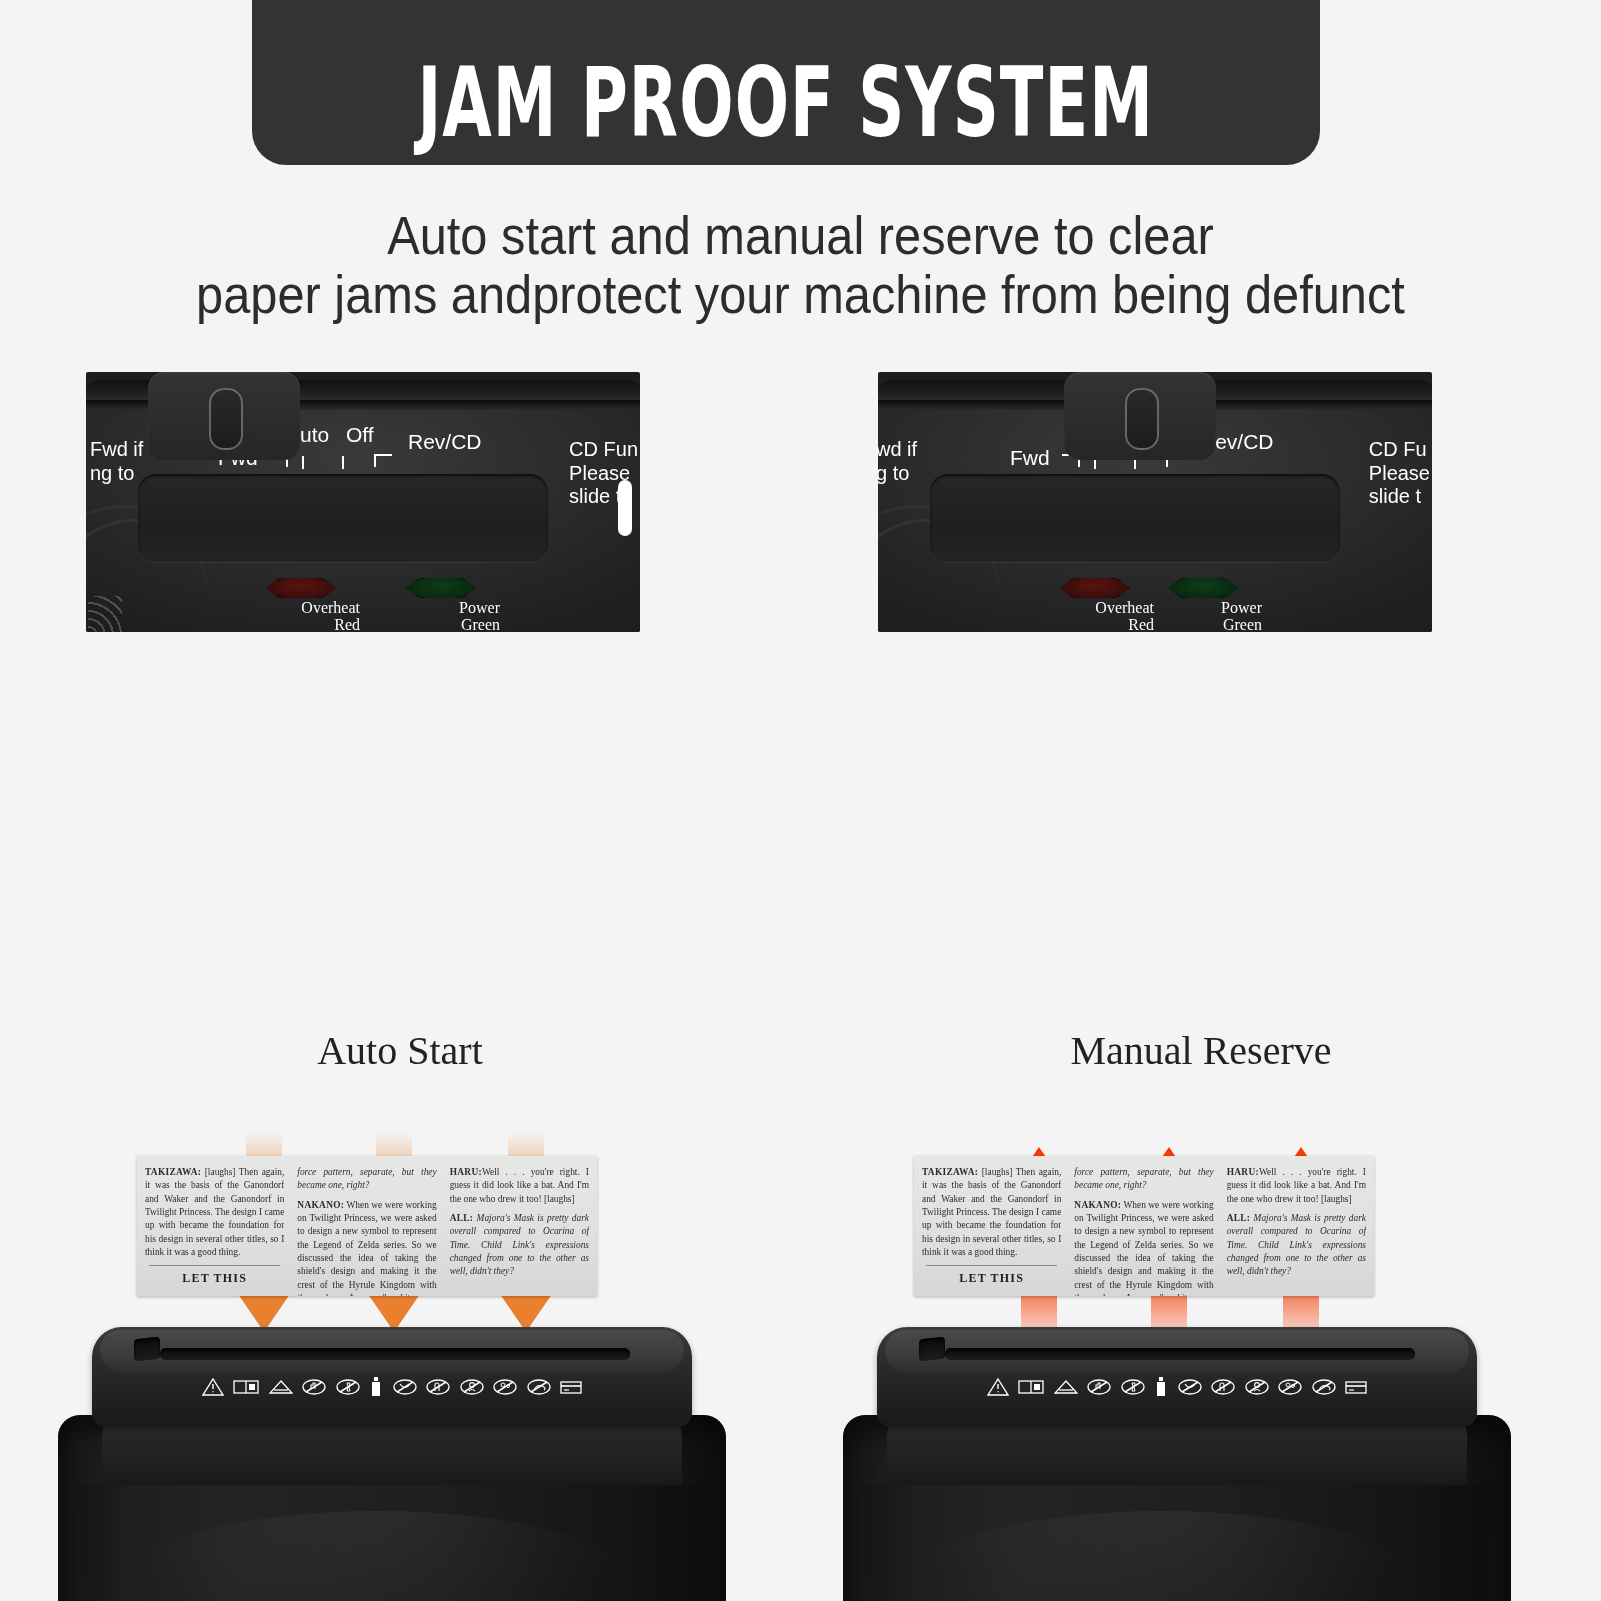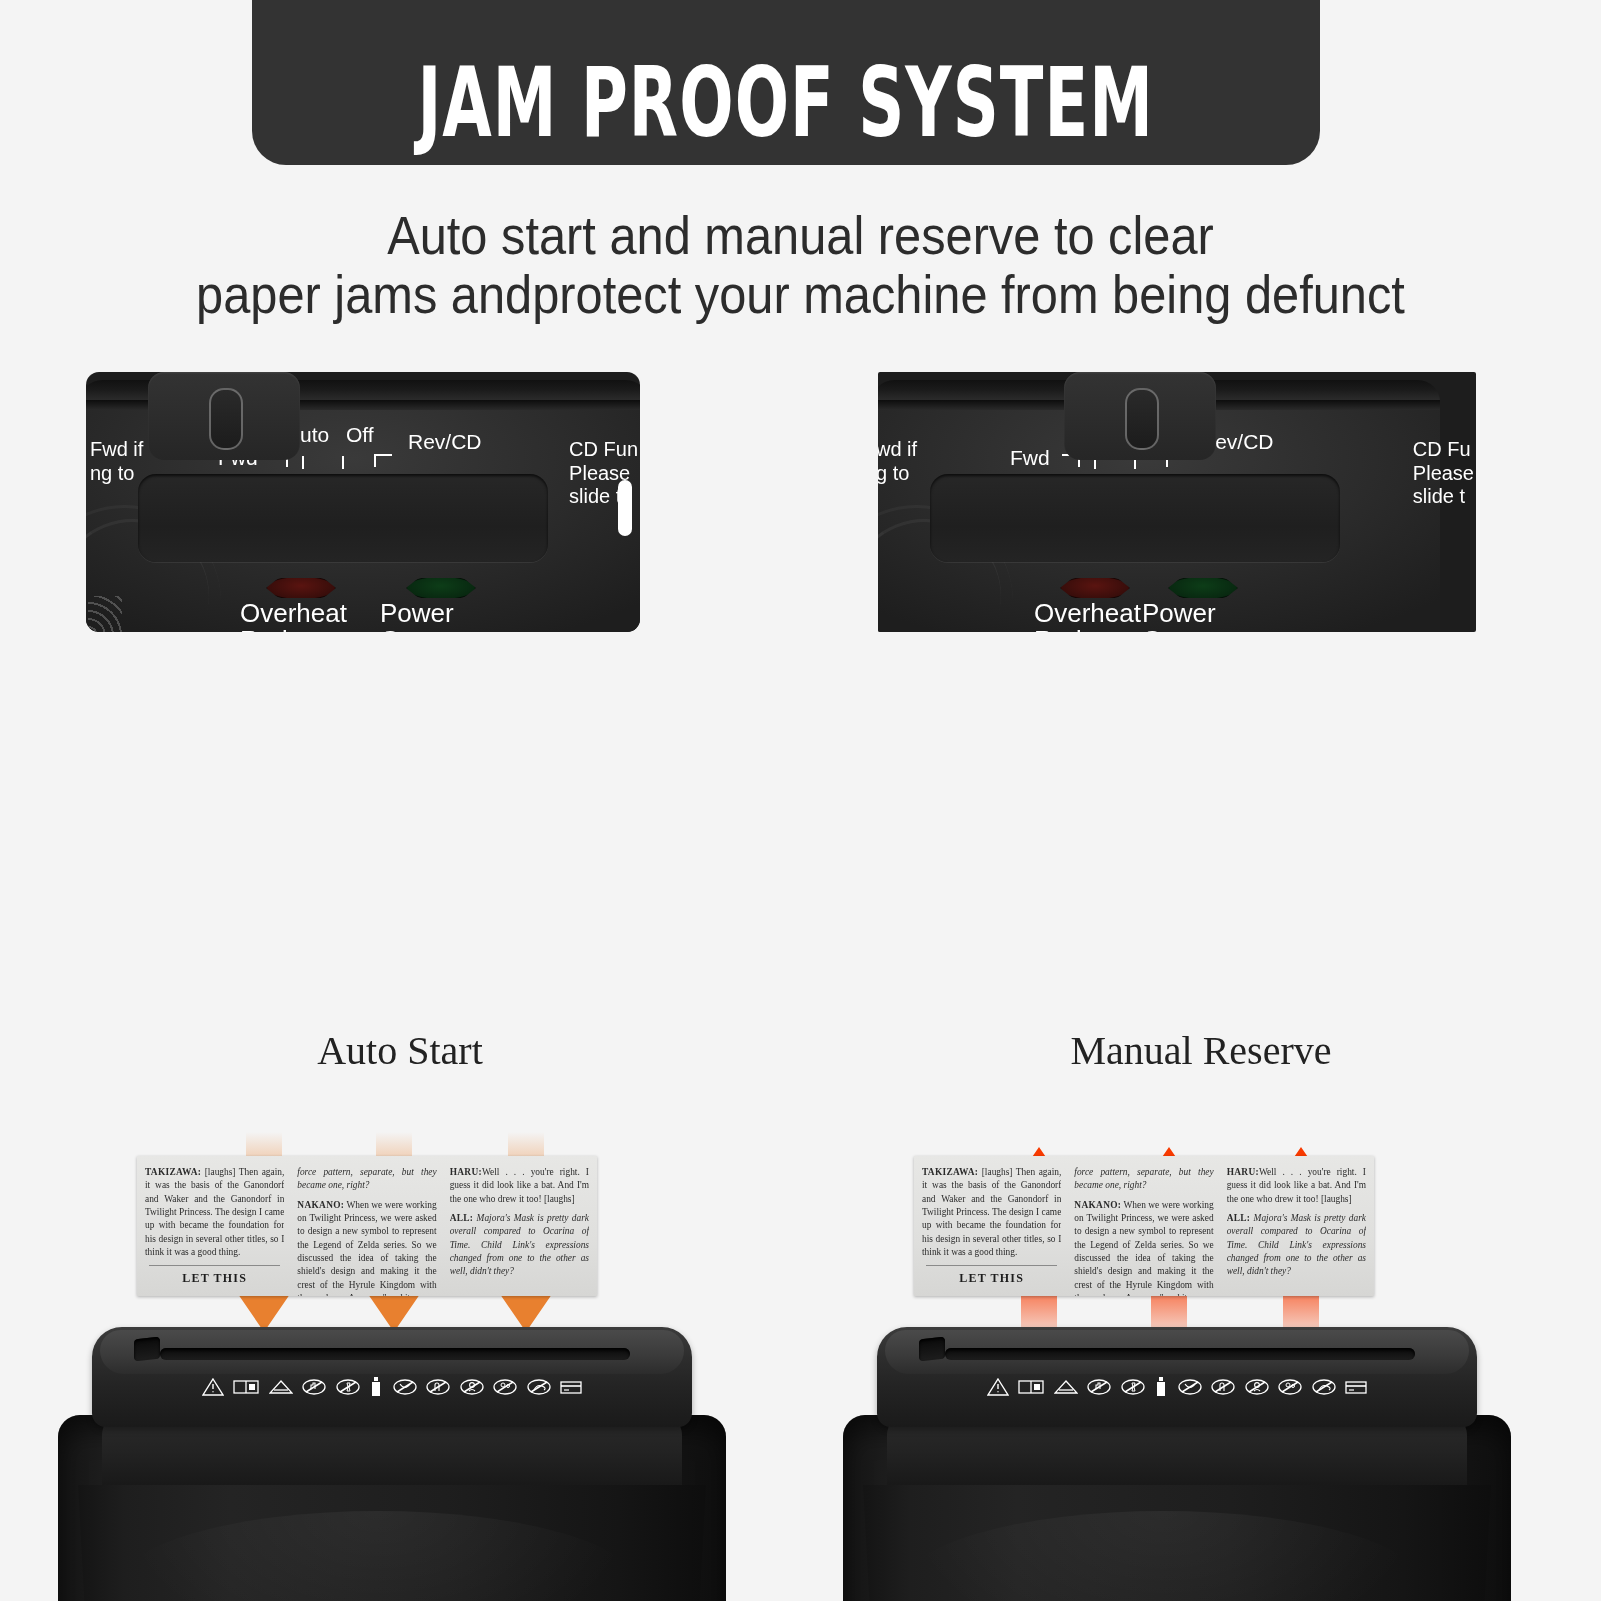--- a/index.html
+++ b/index.html
@@ -69,22 +69,22 @@
   
   .panel {
     position: relative;
     width: 554px;
     height: 260px;
     margin: 0 auto;
     background: #1d1d1d;
     overflow: hidden;
     border-radius: 2px;
   }
-  .col-left  .panel { margin: 0 0 0 36px; border-radius: 13px; }
-  .col-right .panel { margin: 0 0 0 27px; padding-left: 44px; }
+  .col-left  .panel { margin: 0 0 0 36px; }
+  .col-right .panel { margin: 0 0 0 27px; }
 
   .panel-body {
     position: absolute;
     left: -6px; top: 8px;
     width: 568px; height: 260px;
     background:
       radial-gradient(ellipse 420px 200px at 48% 30%, #3a3a3a 0%, #2b2b2b 55%, #1e1e1e 100%);
     border-radius: 26px 26px 0 0;
   }
   .panel-topedge {
@@ -206,25 +206,25 @@
     height: 22px;
     border-radius: 50% / 50%;
     clip-path: polygon(0% 50%, 18% 8%, 82% 8%, 100% 50%, 82% 92%, 18% 92%);
     border: 1px solid rgba(0,0,0,0.6);
   }
   .led-red   { background: radial-gradient(ellipse at 50% 40%, #5a1410, #2a0a08); }
   .led-green { background: radial-gradient(ellipse at 50% 40%, #0d3d18, #06200d); }
   .led-caption {
     position: absolute;
     color: #fff;
-    font-size: 26px;
+    font-size: 16px;
     line-height: 1.05;
-    text-align: left;
+    text-align: right;
     width: 120px;
-    font-family: Liberation Sans, sans-serif;
+    font-family: Liberation Serif, serif;
   }
   .col-left .led-red    { left: 180px; top: 204px; }
   .col-left .led-green  { left: 320px; top: 204px; }
   .col-left .cap-red    { left: 154px; top: 228px; }
   .col-left .cap-green  { left: 294px; top: 228px; }
   .col-right .led-red   { left: 182px; top: 204px; }
   .col-right .led-green { left: 290px; top: 204px; }
   .col-right .cap-red   { left: 156px; top: 228px; }
   .col-right .cap-green { left: 264px; top: 228px; }
 

